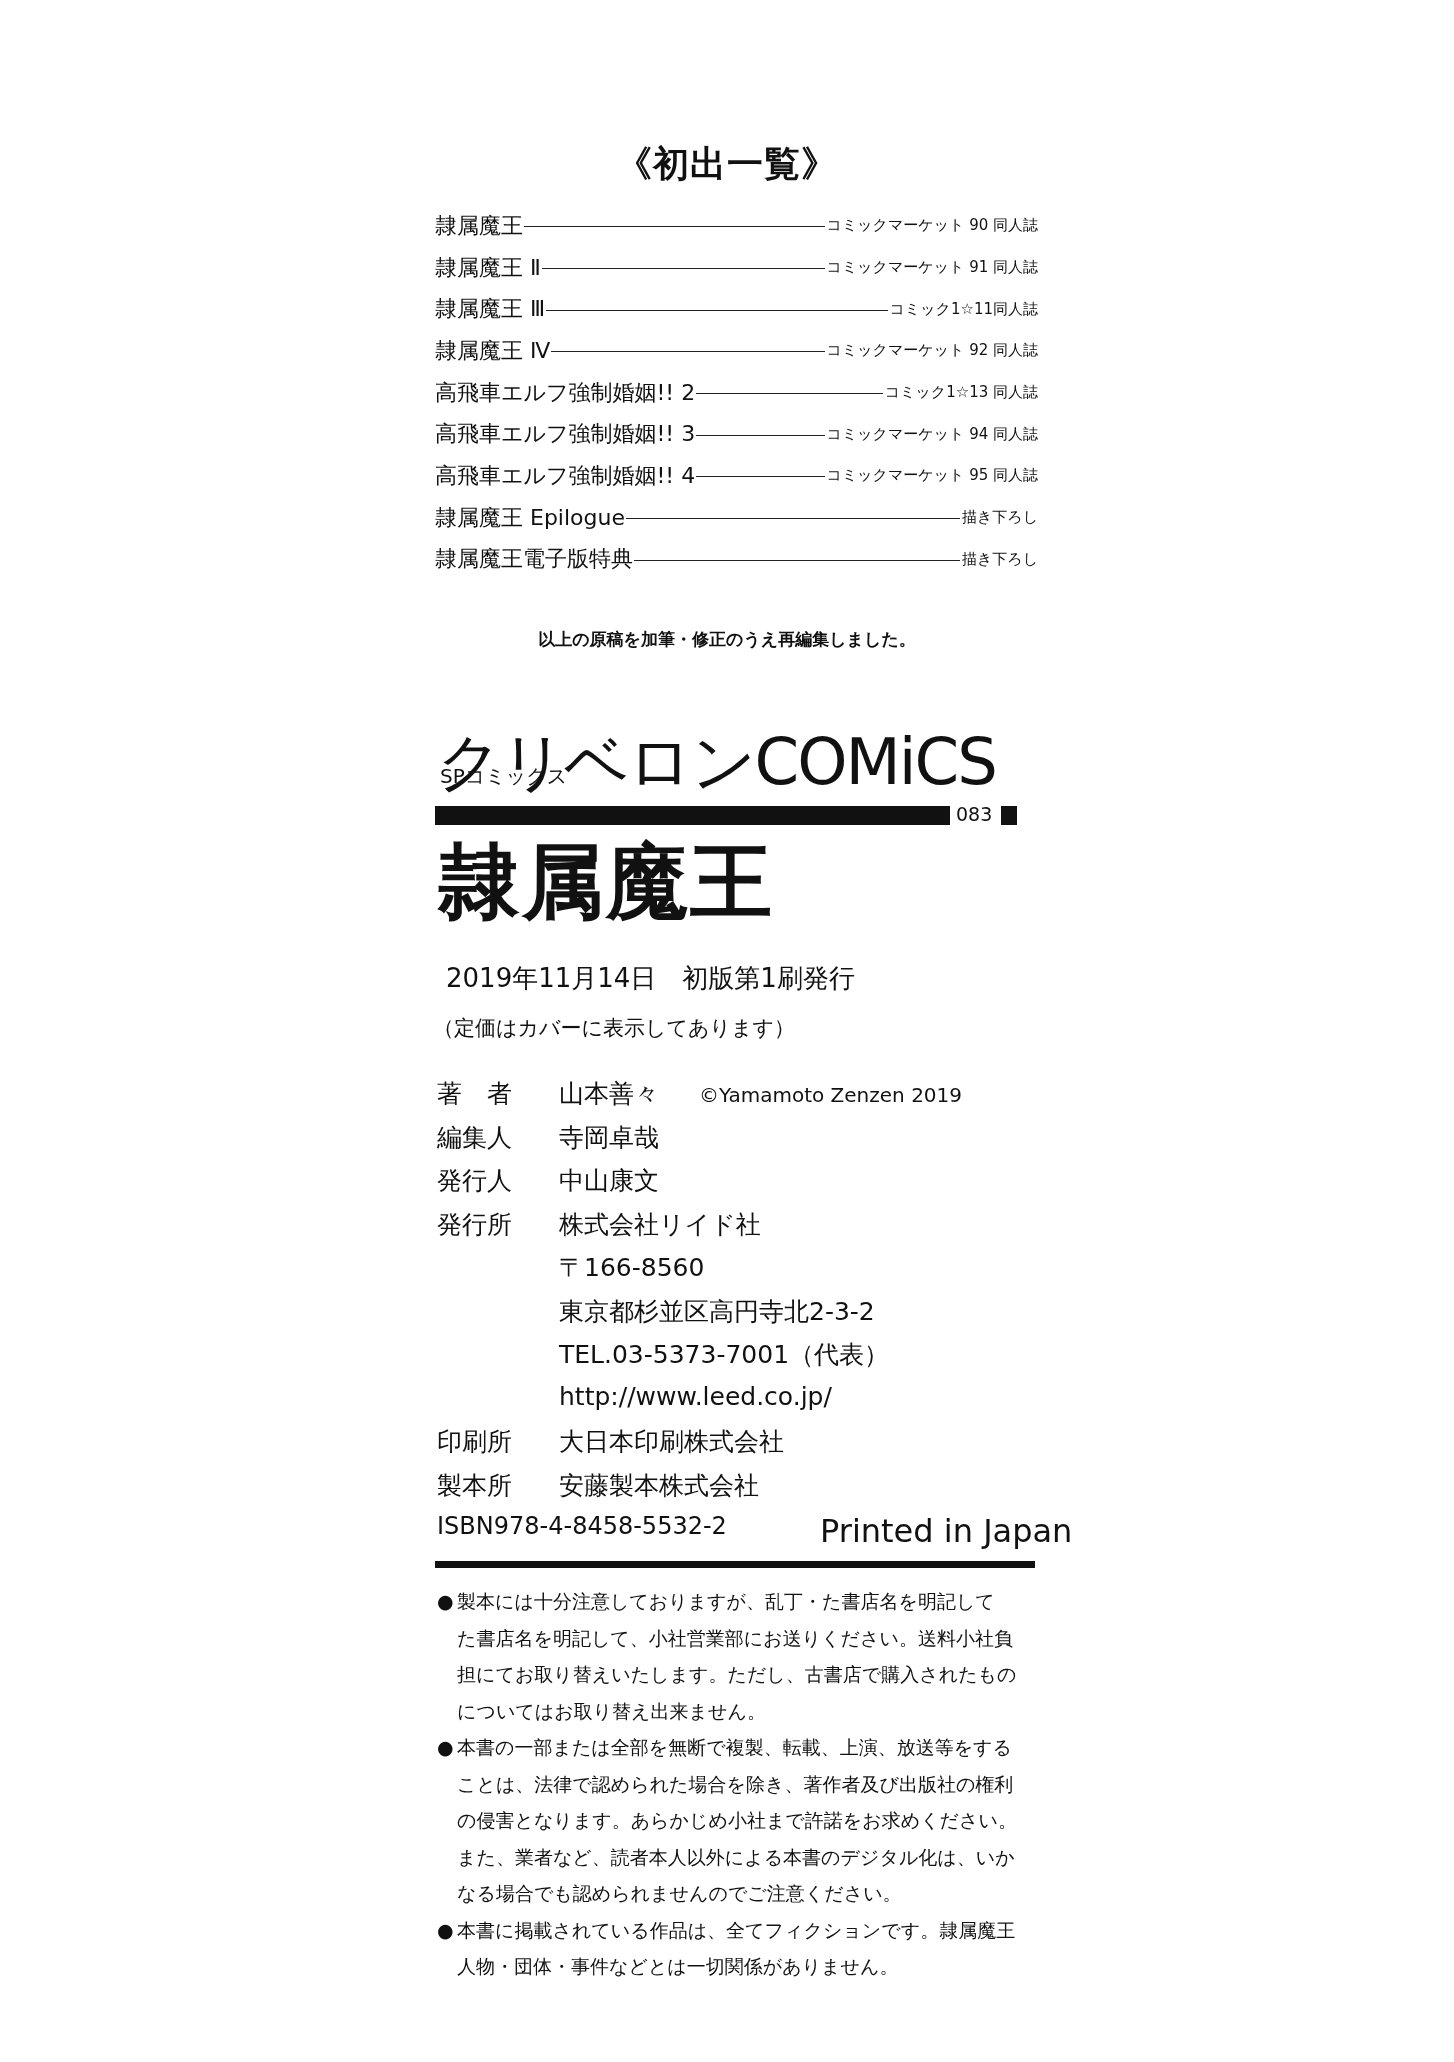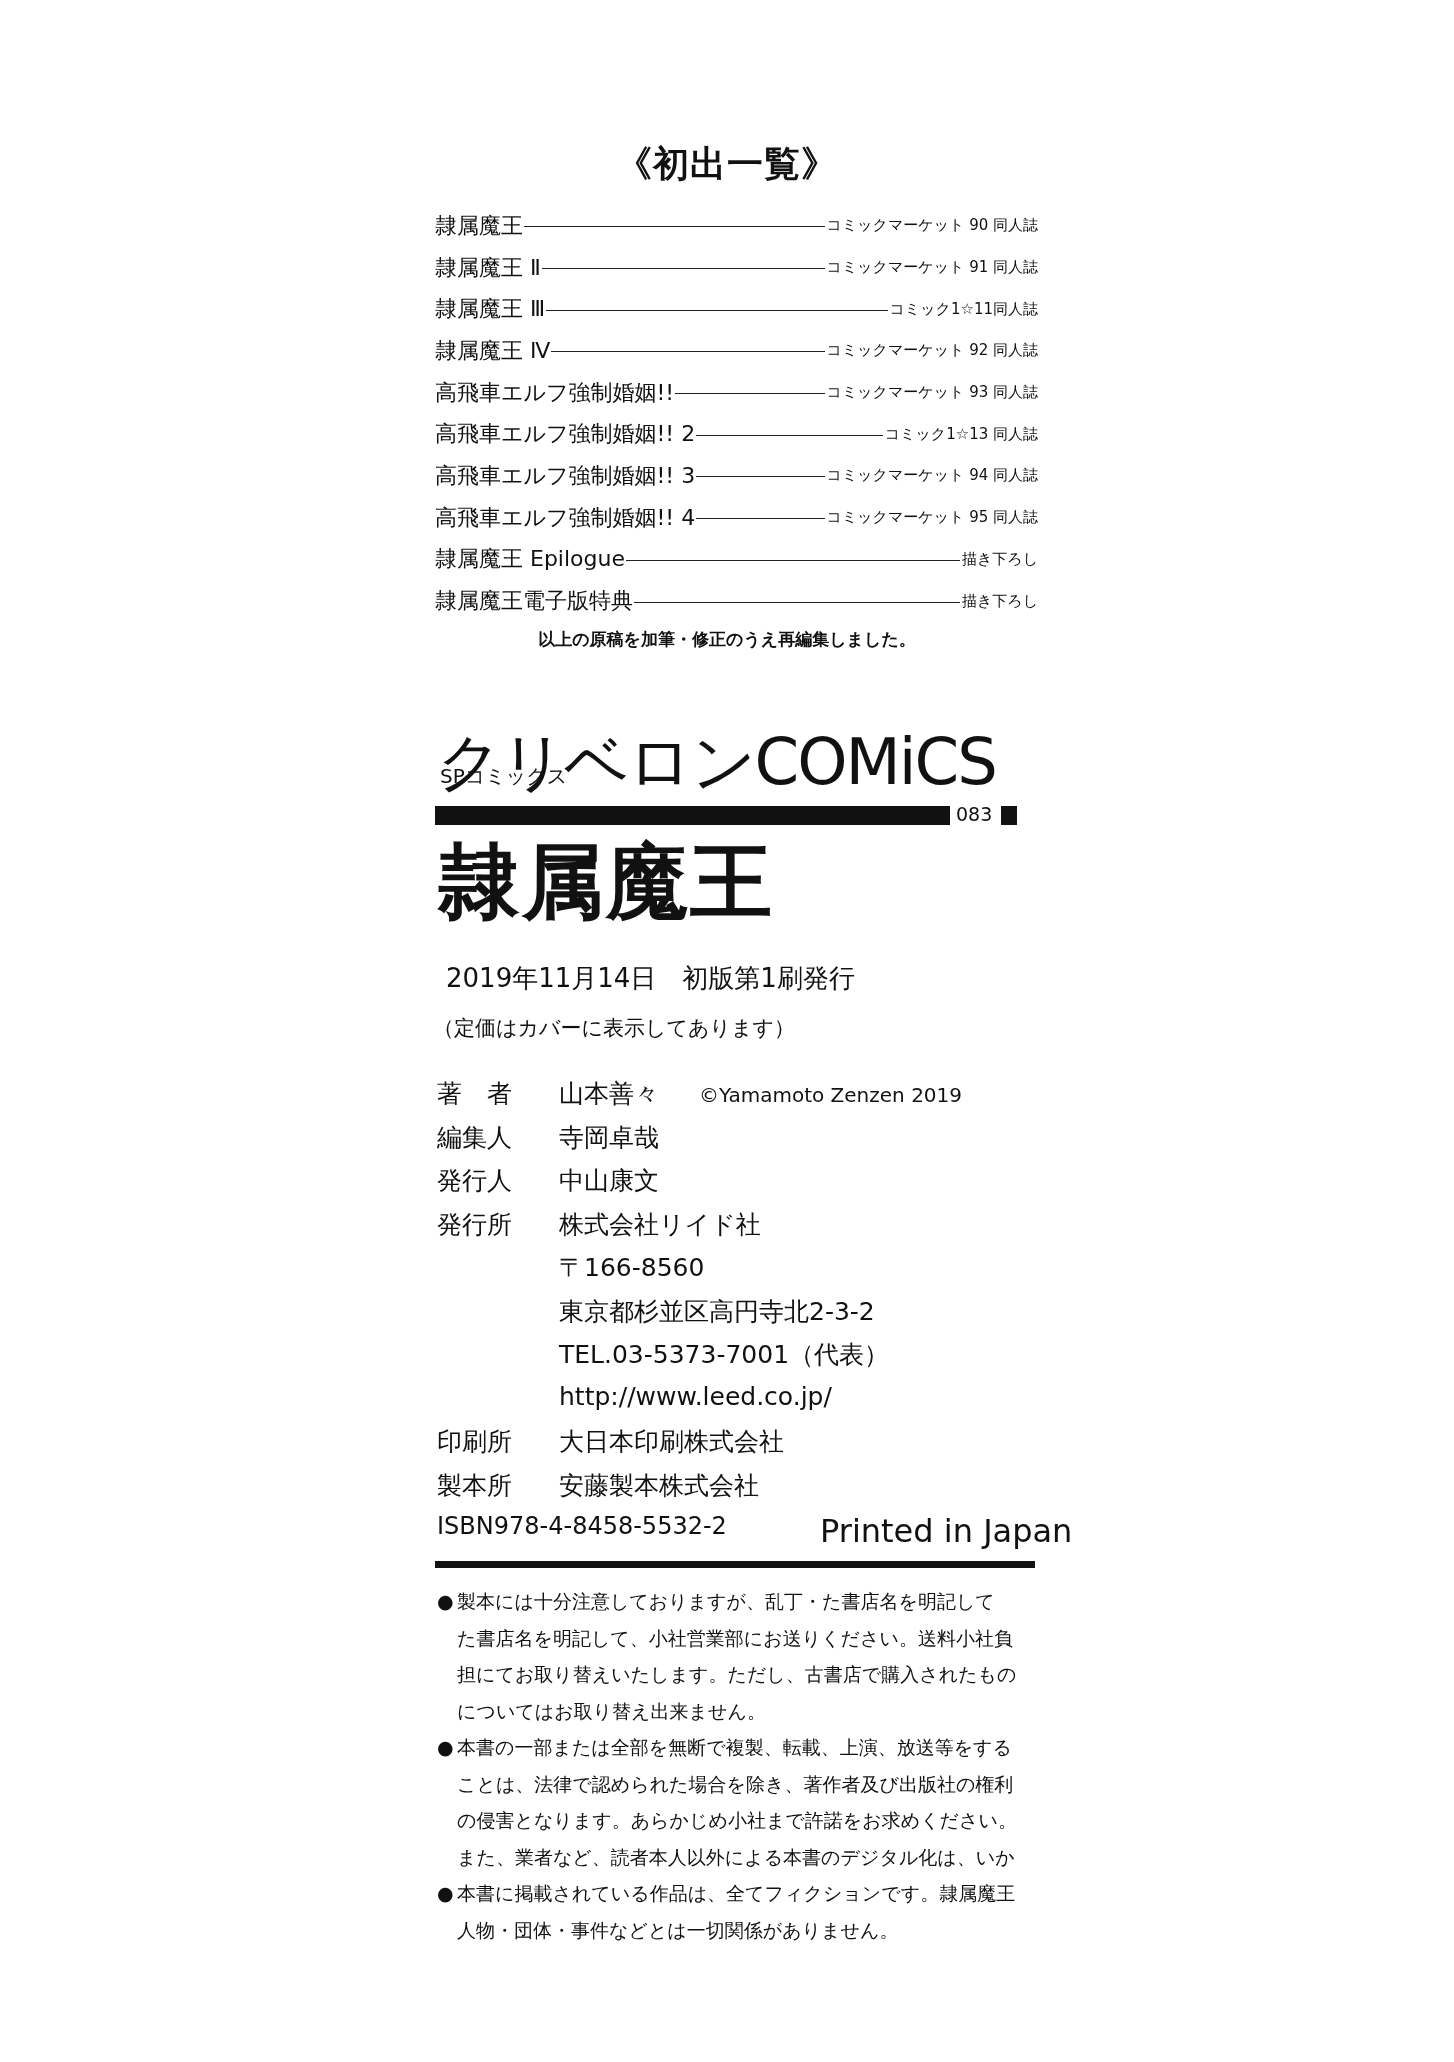--- a/index.html
+++ b/index.html
@@ -179,25 +179,20 @@
     <span class="toc-title">隷属魔王 Ⅲ</span>
     <span class="toc-leader"></span>
     <span class="toc-source">コミック1☆11同人誌</span>
   </div>
   <div class="toc-row">
     <span class="toc-title">隷属魔王 Ⅳ</span>
     <span class="toc-leader"></span>
     <span class="toc-source">コミックマーケット 92 同人誌</span>
   </div>
   <div class="toc-row">
-    <span class="toc-title">高飛車エルフ強制婚姻!!</span>
-    <span class="toc-leader"></span>
-    <span class="toc-source">コミックマーケット 93 同人誌</span>
-  </div>
-  <div class="toc-row">
     <span class="toc-title">高飛車エルフ強制婚姻!! 2</span>
     <span class="toc-leader"></span>
     <span class="toc-source">コミック1☆13 同人誌</span>
   </div>
   <div class="toc-row">
     <span class="toc-title">高飛車エルフ強制婚姻!! 3</span>
     <span class="toc-leader"></span>
     <span class="toc-source">コミックマーケット 94 同人誌</span>
   </div>
   <div class="toc-row">
@@ -280,16 +275,17 @@
 <div class="notices">
   <div class="notice-line"><span class="bullet">●</span><span>製本には十分注意しておりますが、乱丁・た書店名を明記して</span></div>
   <div class="notice-line indent">た書店名を明記して、小社営業部にお送りください。送料小社負</div>
   <div class="notice-line indent">担にてお取り替えいたします。ただし、古書店で購入されたもの</div>
   <div class="notice-line indent">についてはお取り替え出来ません。</div>
 
   <div class="notice-line"><span class="bullet">●</span><span>本書の一部または全部を無断で複製、転載、上演、放送等をする</span></div>
   <div class="notice-line indent">ことは、法律で認められた場合を除き、著作者及び出版社の権利</div>
   <div class="notice-line indent">の侵害となります。あらかじめ小社まで許諾をお求めください。</div>
   <div class="notice-line indent">また、業者など、読者本人以外による本書のデジタル化は、いか</div>
+  <div class="notice-line indent">なる場合でも認められませんのでご注意ください。</div>
 
   <div class="notice-line"><span class="bullet">●</span><span>本書に掲載されている作品は、全てフィクションです。隷属魔王</span></div>
   <div class="notice-line indent">人物・団体・事件などとは一切関係がありません。</div>
 </div>
 
 </body></html>

